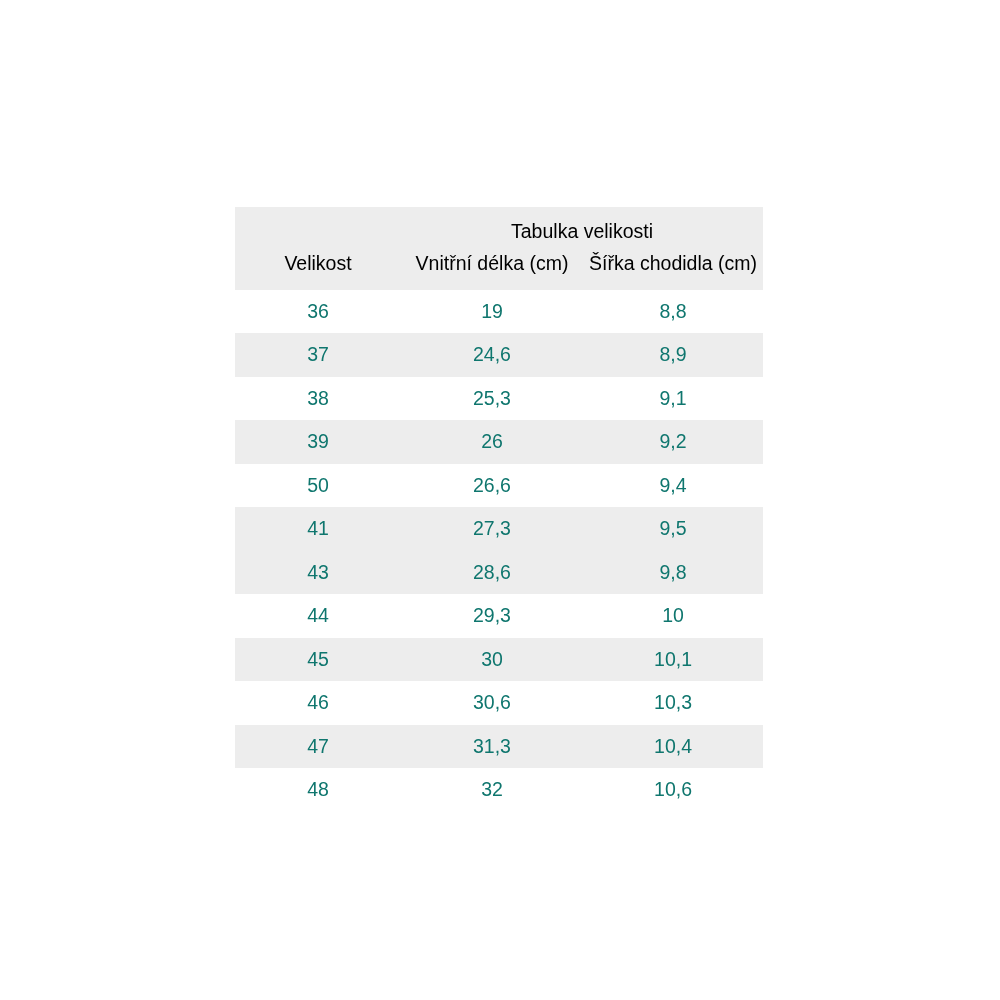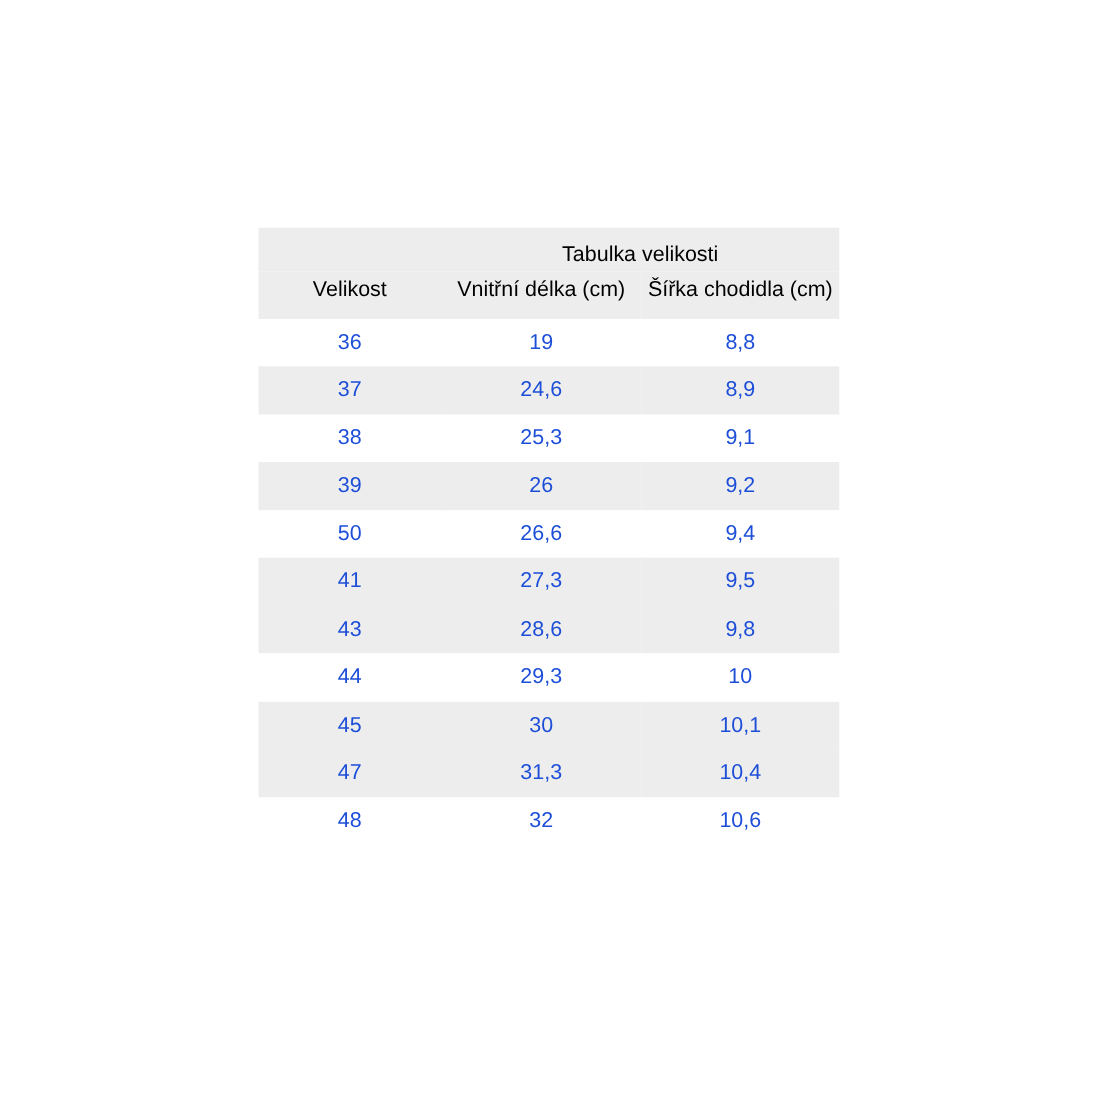--- a/index.html
+++ b/index.html
@@ -73,21 +73,21 @@
     background: #ffffff;
   }
   tbody.table-body tr.data-row.striped {
     background: #ededed;
   }
 
   tbody.table-body tr.data-row td {
     height: 43.5px;
     font-size: 19.5px;
     font-weight: normal;
-    color: #1d4ed8;
+    color: #0f766e;
     text-align: center;
     vertical-align: middle;
     padding: 0;
     line-height: 1.2;
   }
 </style>
 </head>
 <body>
 
 <div id="page">
@@ -151,20 +151,25 @@
         <tr class="data-row">
           <td>44</td>
           <td>29,3</td>
           <td>10</td>
         </tr>
         <tr class="data-row striped">
           <td>45</td>
           <td>30</td>
           <td>10,1</td>
         </tr>
+        <tr class="data-row">
+          <td>46</td>
+          <td>30,6</td>
+          <td>10,3</td>
+        </tr>
         <tr class="data-row striped">
           <td>47</td>
           <td>31,3</td>
           <td>10,4</td>
         </tr>
         <tr class="data-row">
           <td>48</td>
           <td>32</td>
           <td>10,6</td>
         </tr>

